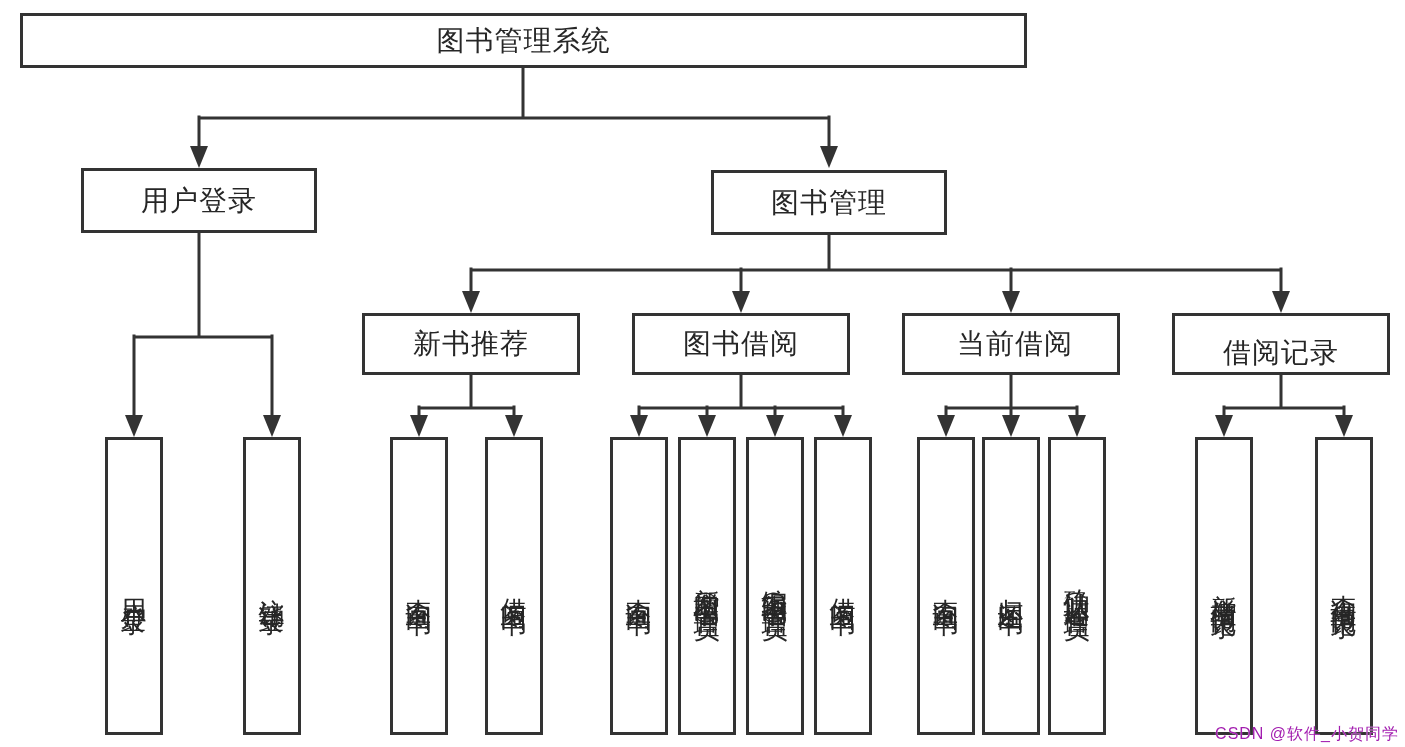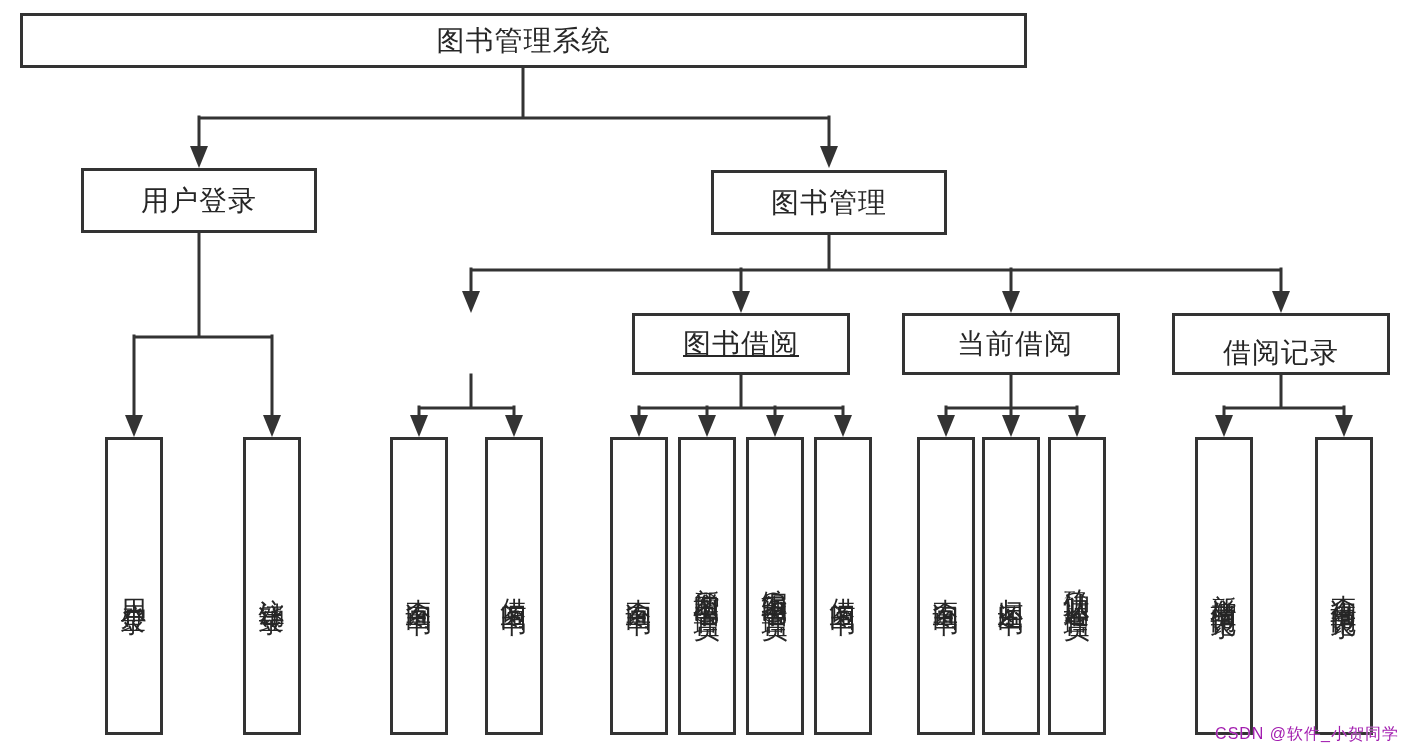--- a/index.html
+++ b/index.html
@@ -99,21 +99,24 @@
     <span>图书管理系统</span>
   </div>
 
   <div class="node h-node" style="left:81px; top:168px; width:236px; height:65px;">
     <span>用户登录</span>
   </div>
   <div class="node h-node" style="left:711px; top:160px; width:236px; height:65px;margin-top:10px;">
     <span>图书管理</span>
   </div>
 
-  <div class="node h-node" style="left:632px; top:313px; width:218px; height:62px;text-decoration:underline;">
+  <div class="node h-node" style="left:362px; top:313px; width:218px; height:62px;">
+    <span>新书推荐</span>
+  </div>
+  <div class="node h-node" style="left:632px; top:313px; width:218px; height:62px;">
     <span>图书借阅</span>
   </div>
   <div class="node h-node" style="left:902px; top:313px; width:218px; height:62px;padding-left:8px;">
     <span>当前借阅</span>
   </div>
   <div class="node h-node" style="left:1172px; top:313px; width:218px; height:62px;align-items:flex-end;">
     <span>借阅记录</span>
   </div>
 
   <div class="node leaf" style="left:105px; top:437px; width:58px; height:298px;">

